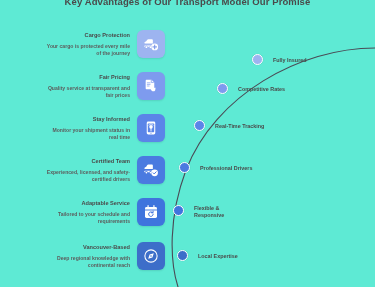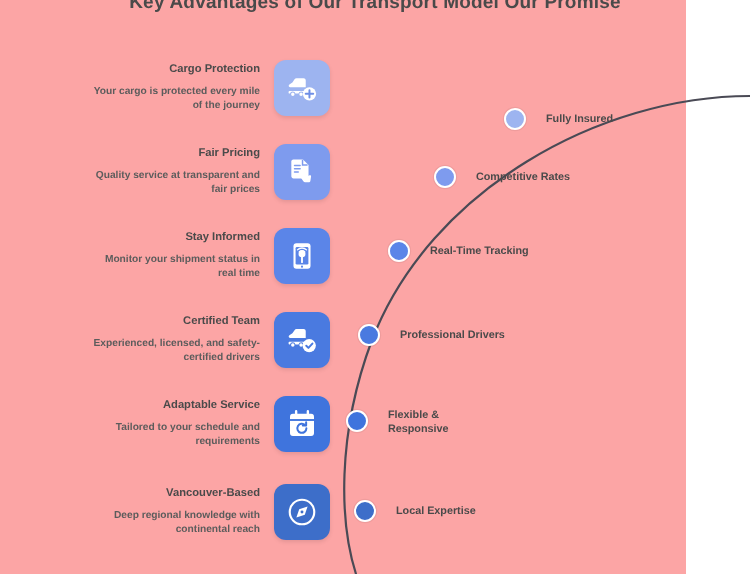--- a/index.html
+++ b/index.html
@@ -2,21 +2,21 @@
 <html><head>
 <meta charset="utf-8">
 <style>
   * { box-sizing: border-box; margin: 0; padding: 0; }
   html, body {
     width: 375px; height: 287px;
     background: #ffffff;
     font-family: "Liberation Sans", sans-serif;
     overflow: hidden;
   }
-  .stage { position: relative; width: 343px; height: 287px; background:#fca5a5;padding-left:40px; }
+  .stage { position: relative; width: 375px; height: 287px; background:#5eead4;padding-left:40px; }
 
   
   .title {
     position: absolute;
     top: -4px; left: 0; width: 375px;
     text-align: center;
     font-size: 9.5px;
     font-weight: bold;
     color: #4a4a4a;
     letter-spacing: 0.1px;

